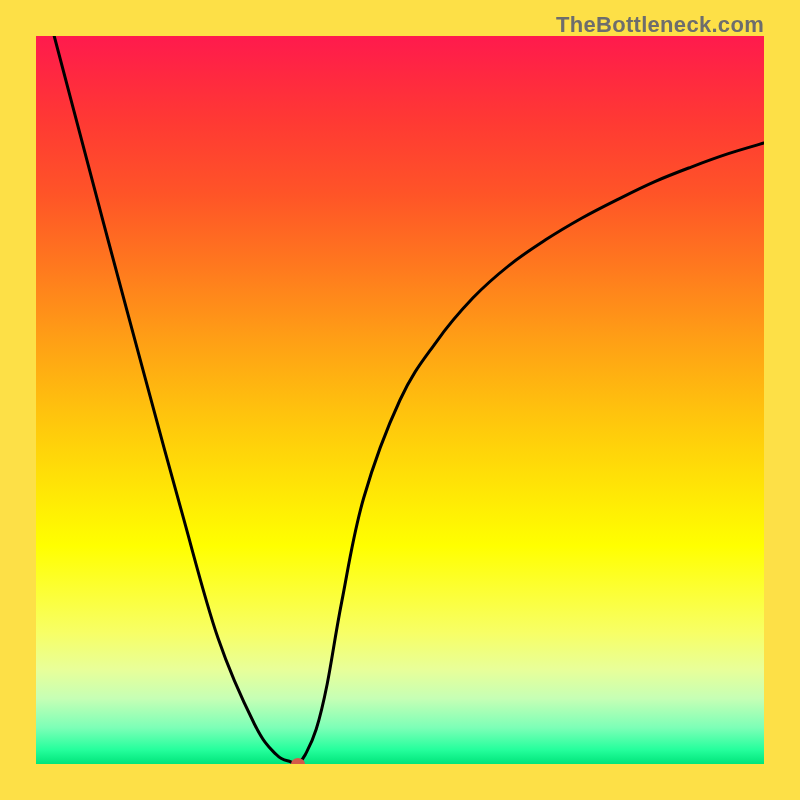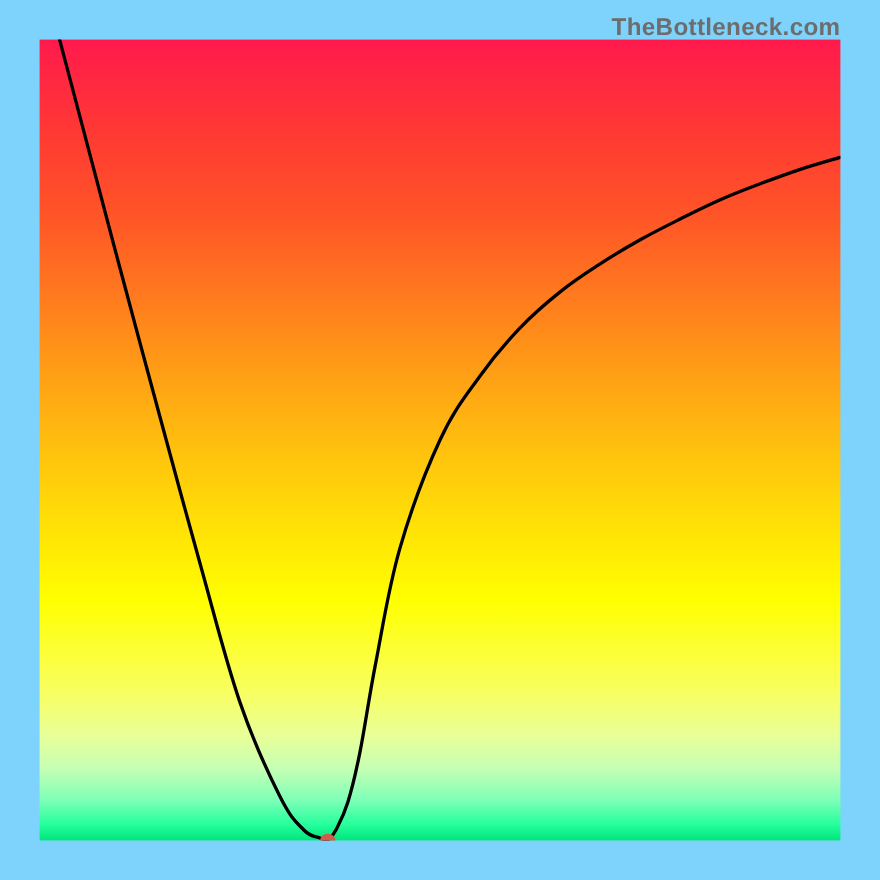--- a/index.html
+++ b/index.html
@@ -7,21 +7,21 @@
     padding: 0;
     width: 800px;
     height: 800px;
     background: #000;
     overflow: hidden;
   }
   .frame {
     position: relative;
     width: 800px;
     height: 800px;
-    background: #7dd3fc;
+    background: #fde047;
   }
   .plot-area {
     position: absolute;
     left: 36px;
     top: 36px;
     width: 728px;
     height: 728px;
     
     background: linear-gradient(to bottom,
       #ff1a4d 0%,

